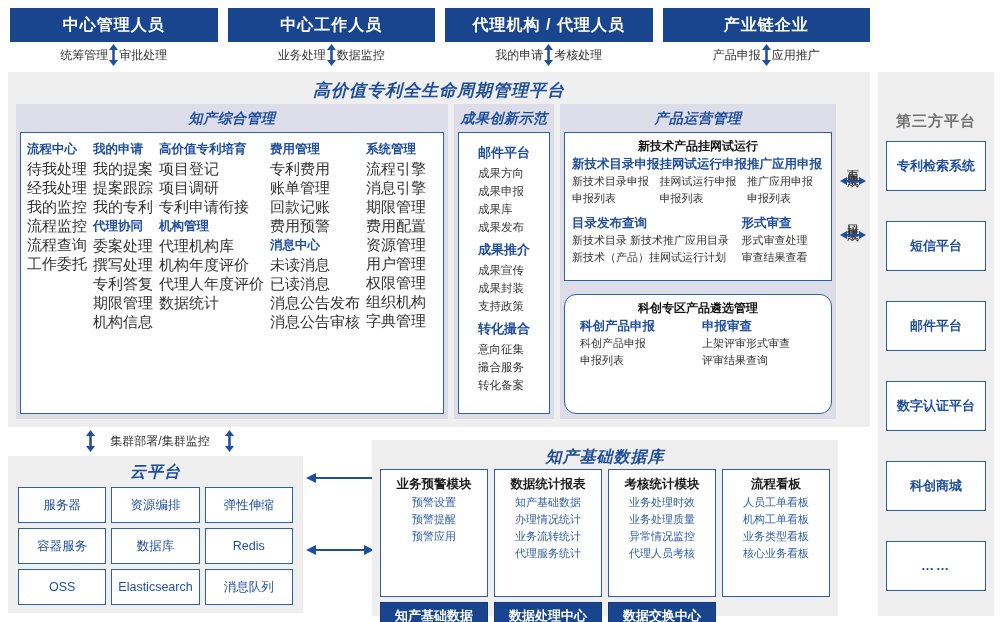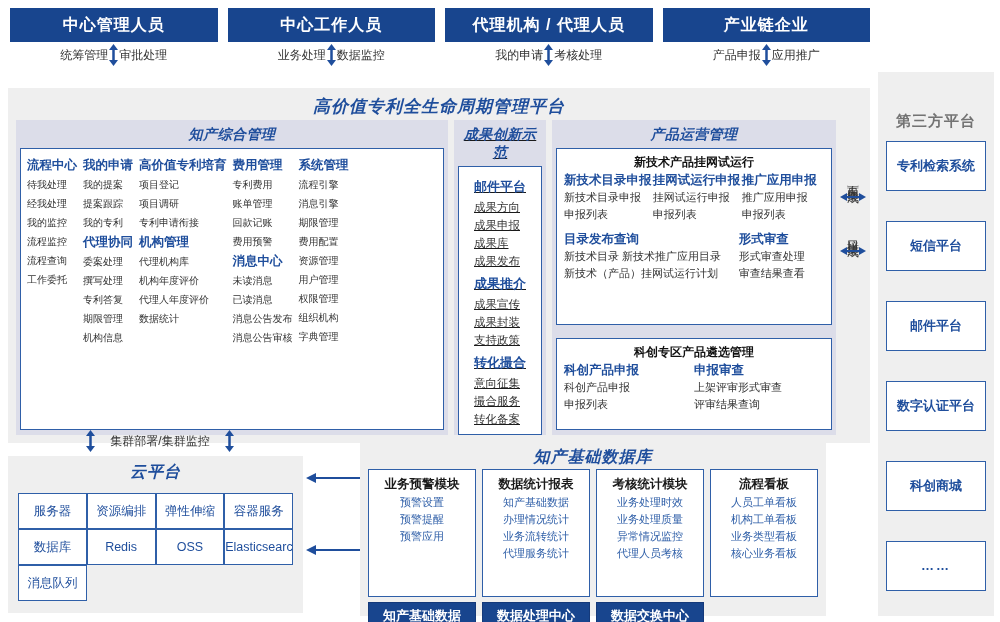--- a/index.html
+++ b/index.html
@@ -27,21 +27,21 @@
   }
   .role-flow {
     height:26px; display:flex; align-items:center; justify-content:center;
     gap:0; font-size:12px; color:#333;
   }
   .role-flow span.lbl { white-space:nowrap; }
   .vtarrow { display:block; width:11px; height:22px; flex:0 0 11px; }
 
   
   #platform {
-    position:absolute; left:8px; top:88px; width:862px; height:355px;
+    position:absolute; left:8px; top:72px; width:862px; height:355px;
     background:#EFEFEF;
   }
   #platform-title {
     text-align:center; font-size:17px; font-weight:bold; font-style:italic;
     color:#1F4E9C; padding-top:7px; letter-spacing:1px;
   }
   #platform-body {
     position:absolute; left:8px; top:32px; right:34px; bottom:8px;
     display:flex; gap:6px;
   }
@@ -57,47 +57,47 @@
     flex:1; background:#fff; border:1.5px solid #2F5FA8; padding:6px 6px;
     display:flex;
   }
   .colwrap { display:flex; gap:6px; width:100%; }
   .mcol { display:flex; flex-direction:column; }
   .mhead {
     font-size:12.5px; font-weight:bold; color:#1F4E9C;
     line-height:20px; white-space:nowrap;
   }
   .mitem {
-    font-size:10px; color:#333; line-height:19px; white-space:nowrap;
+    font-size:15px; color:#333; line-height:19px; white-space:nowrap;
   }
 
   
   #sec-zhichan { width:432px; }
-  #sec-chengguo { width:92px;text-decoration:underline; }
+  #sec-chengguo { width:100px; }
   #sec-chanpin { flex:1; }
 
   #sec-chengguo .sec-box { flex-direction:column; align-items:center; }
   #sec-chengguo .mhead { font-size:13px; line-height:22px; padding-top:3px; }
   #sec-chengguo .mitem { font-size:11.5px; line-height:18px; }
   #sec-chengguo .cgcol { display:flex; flex-direction:column; align-items:flex-start; }
 
   
   #sec-chanpin .sec-box {
     border:none; background:transparent; padding:0;
     flex-direction:column; gap:13px;
   }
   .inner-box {
     background:#fff; border:1.5px solid #2F5FA8; padding:4px 7px 6px 7px;
   }
   .inner-title {
     text-align:center; font-size:12px; font-weight:bold; color:#111;
     line-height:19px;
   }
   #box-xinjishu { flex:1; }
-  #box-kechuang { height:92px; }
+  #box-kechuang { height:120px;border-radius:12px; }
   .p-grid { display:flex; }
   .p-col { display:flex; flex-direction:column; }
   .p-head { font-size:12.5px; font-weight:bold; color:#1F4E9C; line-height:17px; white-space:nowrap; }
   .p-item { font-size:11px; color:#333; line-height:17px; white-space:nowrap; }
   .spacer8 { height:8px; }
 
   
   #integration {
     position:absolute; right:2px; top:36px; width:30px; bottom:6px;
     display:flex; flex-direction:column; align-items:center;
@@ -133,31 +133,31 @@
   #cluster-label .lbl { font-size:12px; color:#333; white-space:nowrap;text-align:center; }
   #cloud {
     position:absolute; left:8px; top:456px; width:295px; height:157px;
     background:#EFEFEF; padding:4px 10px 8px 10px;
   }
   #cloud-title {
     text-align:center; font-size:16px; font-weight:bold; font-style:italic;
     color:#1F4E9C; line-height:24px; letter-spacing:1px;
   }
   #cloud-grid {
-    display:grid; grid-template-columns:repeat(4,1fr); margin-top:9px;
+    display:grid; grid-template-columns:repeat(3,1fr); gap:5px; margin-top:3px;
   }
   .cloud-cell {
     border:1.4px solid #2F5FA8; background:#fff; color:#1F4E9C;
     font-size:12.5px; text-align:center; height:36px; line-height:34px;
     white-space:nowrap; overflow:hidden;
   }
 
   
   #database {
-    position:absolute; left:360px; top:440px; width:466px; height:176px;
+    position:absolute; left:372px; top:440px; width:466px; height:176px;
     background:#EFEFEF; padding:4px 8px 8px 8px;
   }
   #db-title {
     text-align:center; font-size:16px; font-weight:bold; font-style:italic;
     color:#1F4E9C; line-height:25px; letter-spacing:1px;
   }
   #db-grid { display:flex; gap:6px; }
   .db-col { flex:1; display:flex; flex-direction:column; }
   .db-card {
     border:1.5px solid #2F5FA8; background:#fff; height:128px;
@@ -350,21 +350,21 @@
               <div class="p-col" style="flex: 1 1 0%;">
                 <div class="p-head">形式审查</div>
                 <div class="p-item">形式审查处理</div>
                 <div class="p-item">审查结果查看</div>
               </div>
             </div>
           </div>
         <div class="inner-box" id="box-kechuang">
             <div class="inner-title">科创专区产品遴选管理</div>
             <div class="p-grid">
-              <div class="p-col" style="flex: 1 1 0%;">
+              <div class="p-col" style="flex: 1 1 0%; margin-left: 8px;">
                 <div class="p-head">科创产品申报</div>
                 <div class="p-item">科创产品申报</div>
                 <div class="p-item">申报列表</div>
               </div>
               <div class="p-col" style="flex: 1 1 0%;">
                 <div class="p-head">申报审查</div>
                 <div class="p-item">上架评审形式审查</div>
                 <div class="p-item">评审结果查询</div>
               </div>
             </div>

